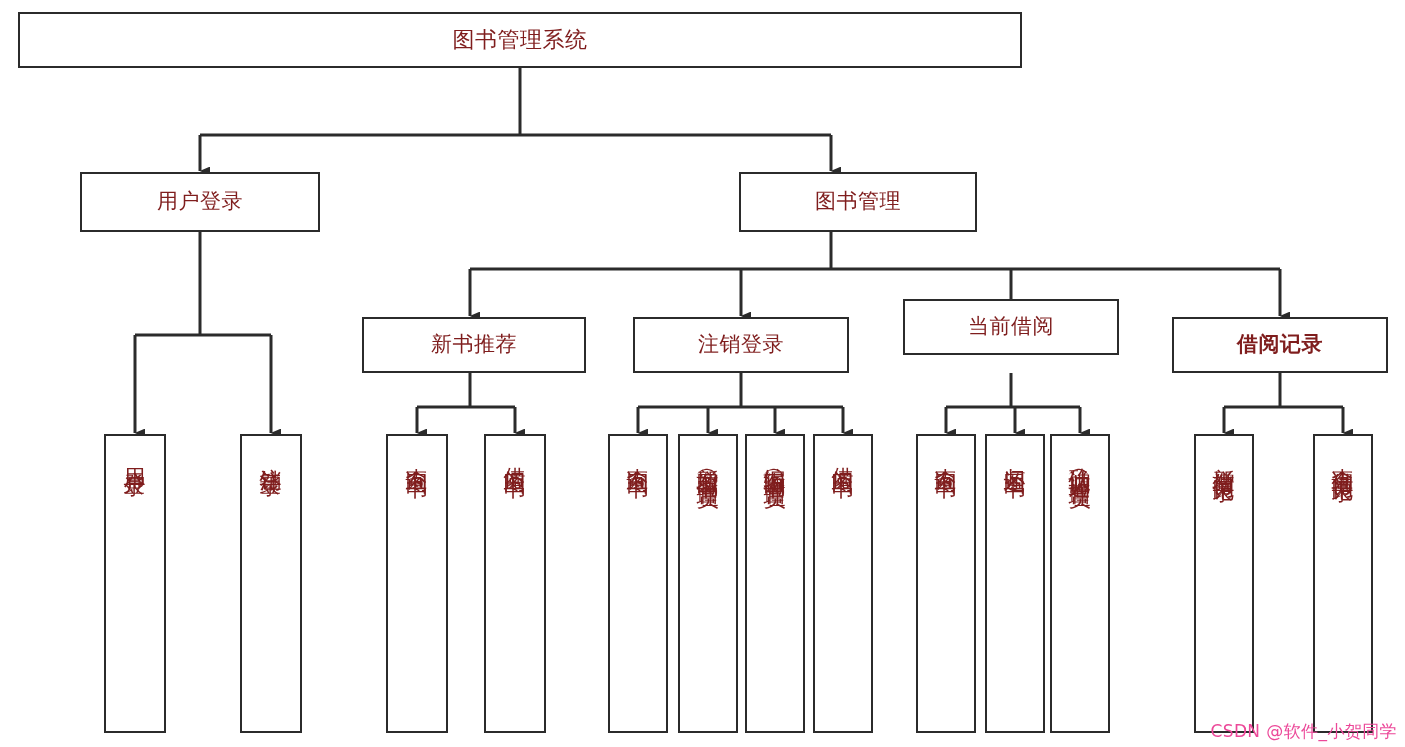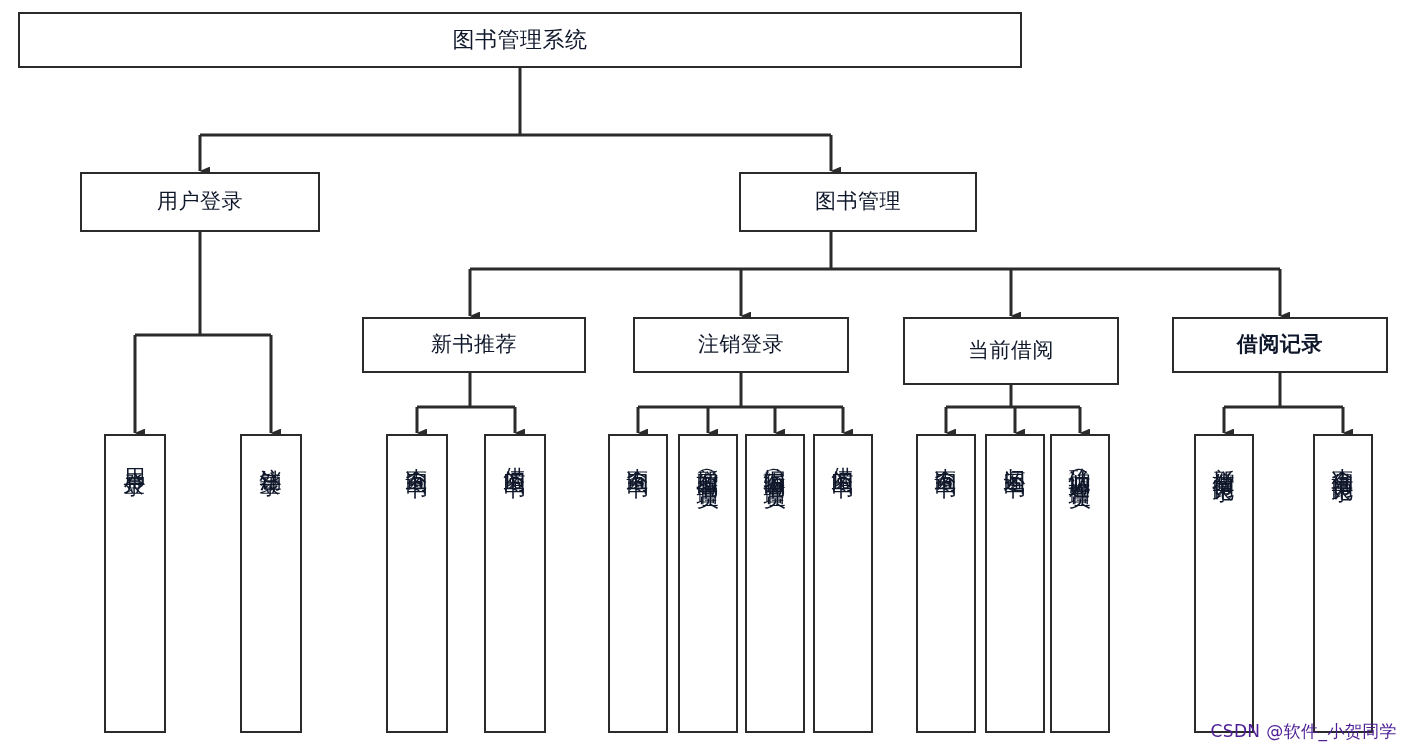--- a/index.html
+++ b/index.html
@@ -26,21 +26,21 @@
     height: 747px;
   }
   .node {
     position: absolute;
     box-sizing: border-box;
     background: #ffffff;
     border: 2px solid #2b2b2b;
     display: flex;
     align-items: center;
     justify-content: center;
-    color: #0f172a;
+    color: #7f1d1d;
     line-height: 1.12;
     text-align: center;
   }
   .node-label {
     display: block;
     white-space: pre-line;
   }
   .node.horizontal .node-label {
     writing-mode: horizontal-tb;
     font-size: 21px;
@@ -59,21 +59,21 @@
     font-size: 22px;
     letter-spacing: 3px;
     line-height: 1.05;
     white-space: nowrap;
   }
   #watermark {
     position: absolute;
     right: 8px;
     bottom: 4px;
     font-size: 17px;
-    color: #4c1d95;
+    color: #ec4899;
     letter-spacing: 0.4px;
     white-space: nowrap;
     pointer-events: none;
   }
 </style>
 </head>
 <body>
 
 <div id="diagram-root">
 
@@ -129,21 +129,21 @@
       </div>
       <div class="node horizontal" style="left: 712px; top: 172px; width: 238px; height: 60px; margin-left: 27px;">
         <span class="node-label">图书管理</span>
       </div>
       <div class="node horizontal" style="left: 362px; top: 317px; width: 224px; height: 56px;">
         <span class="node-label">新书推荐</span>
       </div>
       <div class="node horizontal" style="left: 633px; top: 317px; width: 216px; height: 56px;">
         <span class="node-label">注销登录</span>
       </div>
-      <div class="node horizontal" style="left: 903px; top: 317px; width: 216px; height: 68px;">
+      <div class="node horizontal" style="left: 903px; top: 299px; width: 216px; height: 56px;">
         <span class="node-label">当前借阅</span>
       </div>
       <div class="node horizontal" style="left: 1172px; top: 317px; width: 216px; height: 56px; font-weight: bold;">
         <span class="node-label">借阅记录</span>
       </div>
       <div class="node vertical" style="left: 104px; top: 434px; width: 62px; height: 299px;">
         <span class="node-label">用户登录</span>
       </div>
       <div class="node vertical" style="left: 240px; top: 434px; width: 62px; height: 299px;">
         <span class="node-label">注销登录</span>

